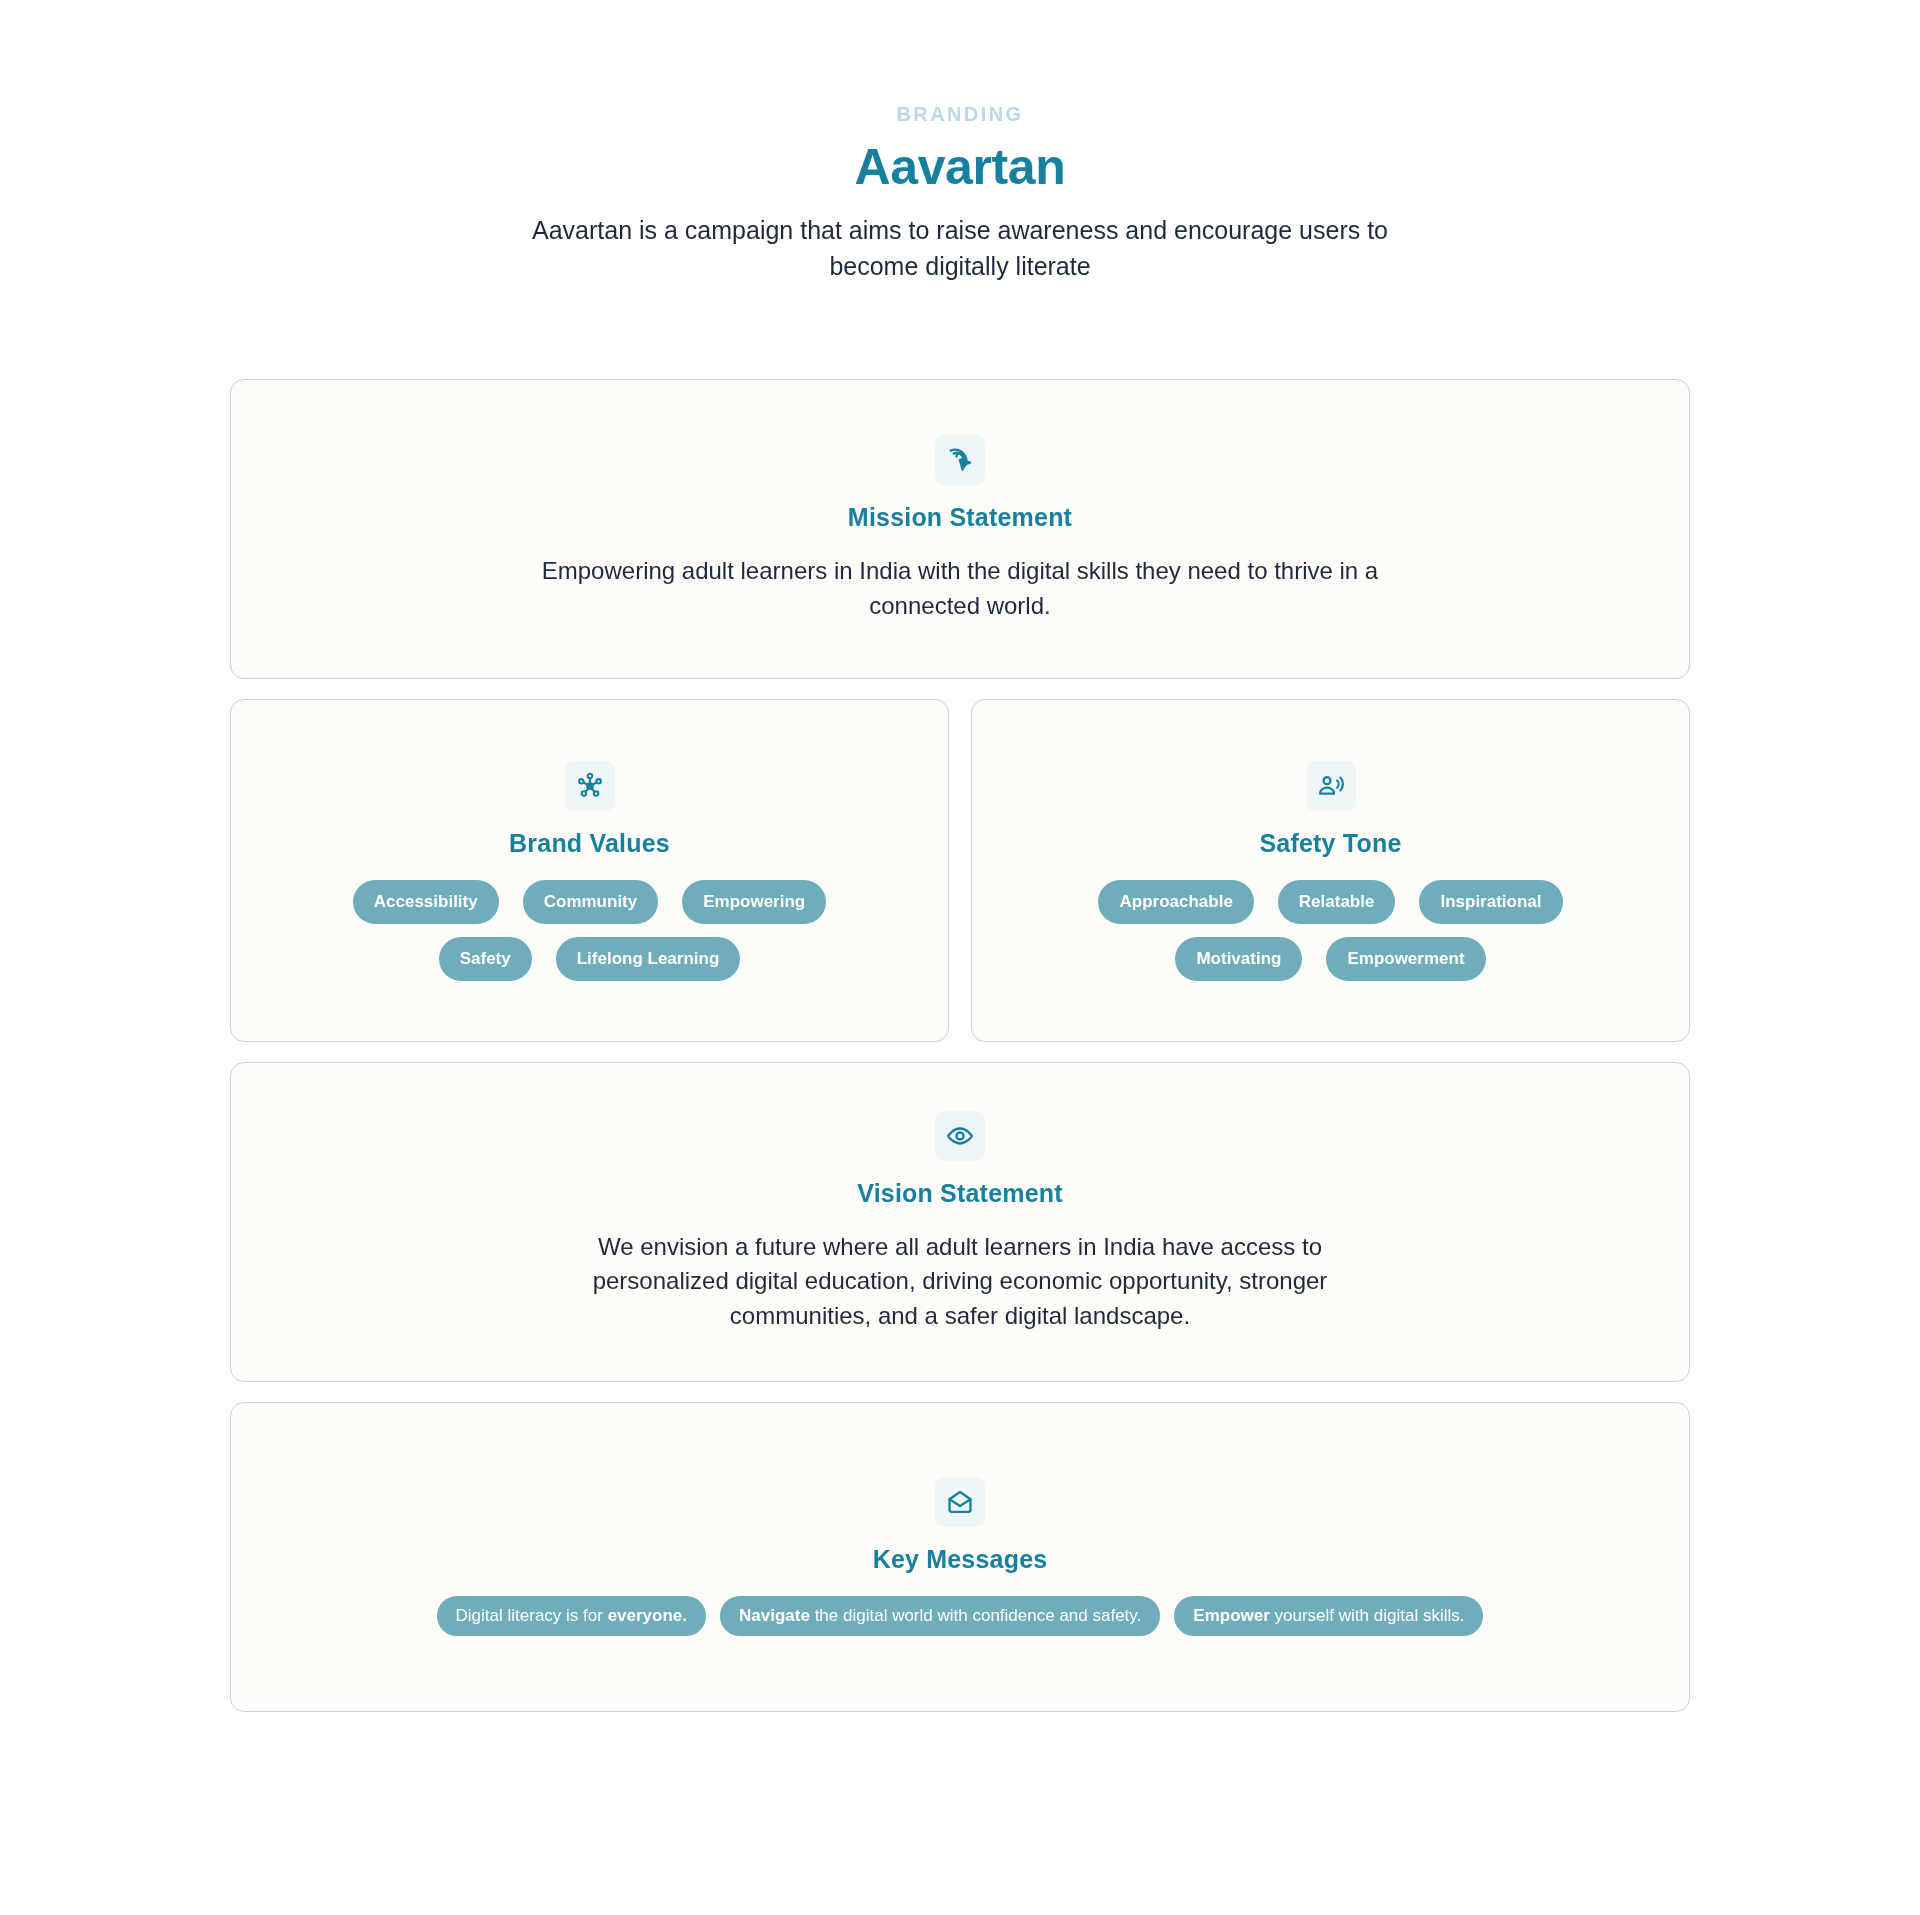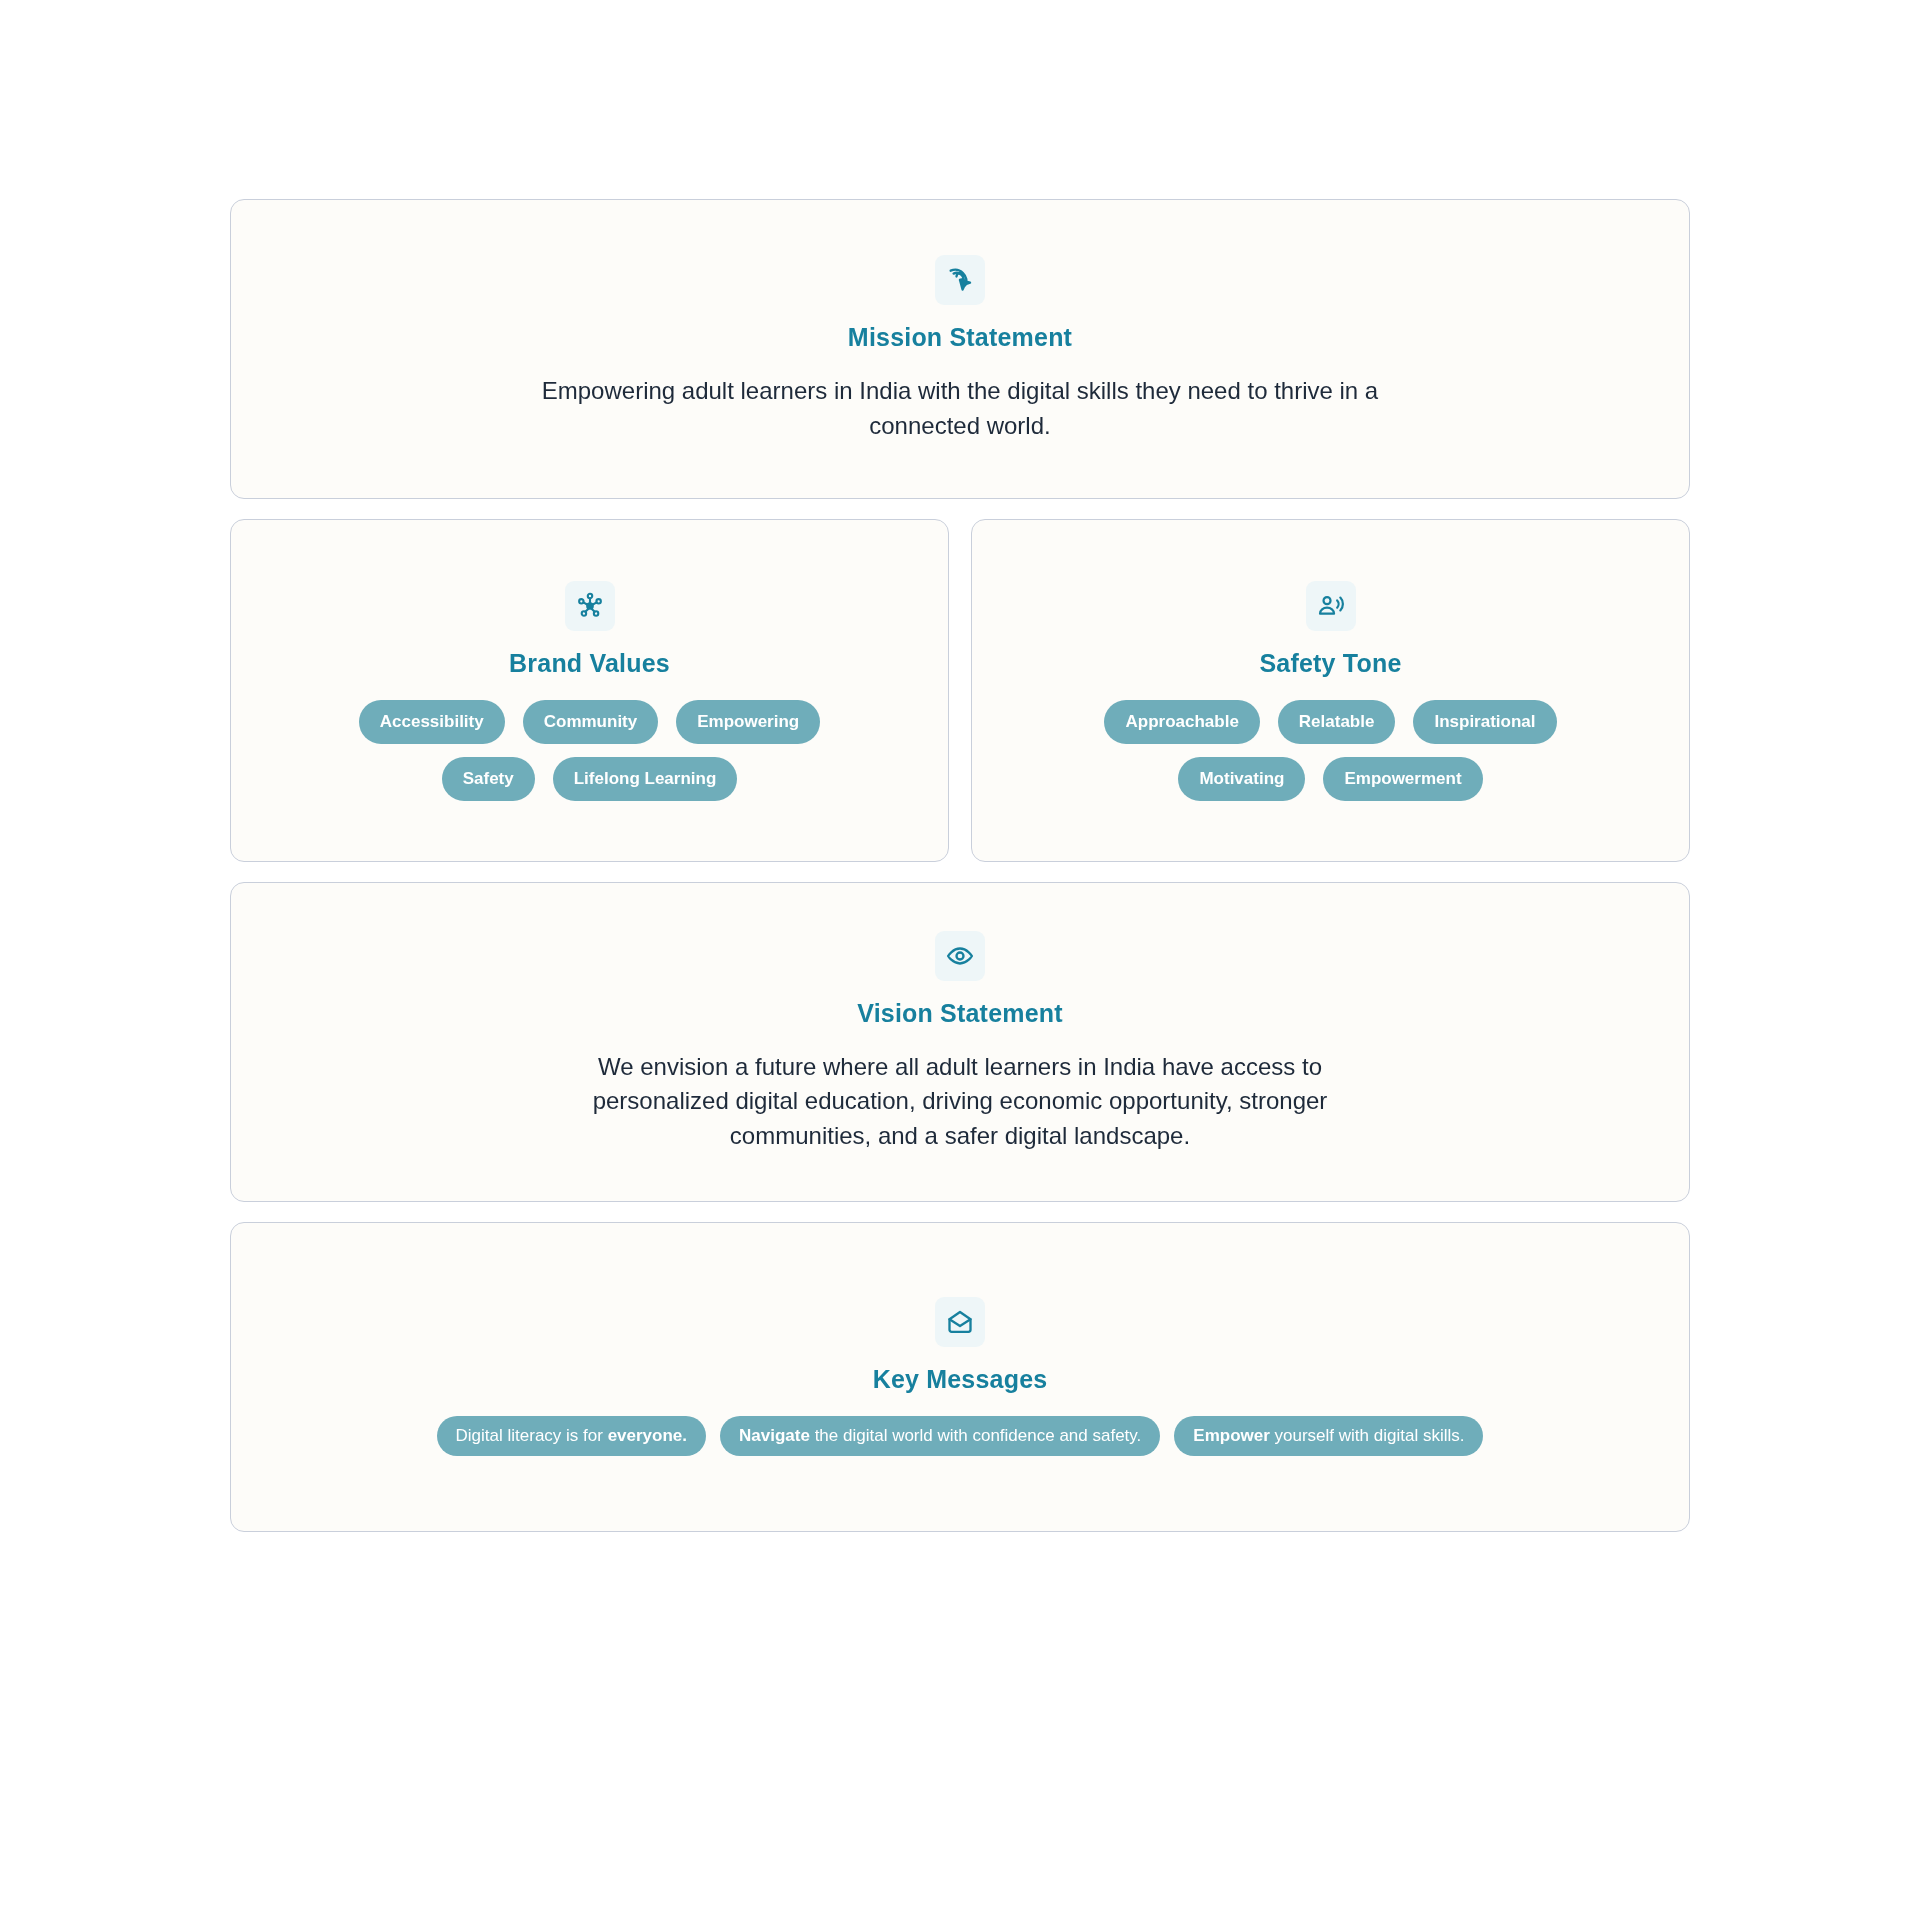--- a/index.html
+++ b/index.html
@@ -108,21 +108,21 @@
     line-height:1.43;
     margin:0;
     max-width:860px;
   }
 
   
   .chips{
     display:flex;
     flex-wrap:wrap;
     justify-content:center;
-    gap:13px 18px;
+    gap:13px 24px;
     max-width:560px;
   }
   .chip{
     background:var(--teal-soft);
     color:#ffffff;
     border:0;
     border-radius:999px;
     font-family:"Liberation Sans", sans-serif;
     font-size:17px;
     font-weight:700;
@@ -140,20 +140,25 @@
     font-size:17px;
     padding:11px 19px 12px;
   }
   .chip-msg b{font-weight:700;}
 </style>
 </head>
 <body>
 
 <div class="page">
 
+  <div class="header">
+    <div class="eyebrow">BRANDING</div>
+    <h1 class="brand-title">Aavartan</h1>
+    <p class="brand-sub">Aavartan is a campaign that aims to raise awareness and encourage users to become digitally literate</p>
+  </div>
 
   <div class="grid">
 
     <div class="row">
       <section class="card full card-mission">
         <span class="icon-wrap">
           <svg width="28" height="28" viewBox="0 0 24 24" fill="none" stroke="#17809e" stroke-width="2" stroke-linecap="round" stroke-linejoin="round" aria-hidden="true">
             <path d="M9 9a3 3 0 1 1 3 3"></path>
             <path d="M6.5 6.5a6 6 0 0 1 8 8"></path>
             <path d="M4 4a9.5 9.5 0 0 1 12.5 12.5"></path>

